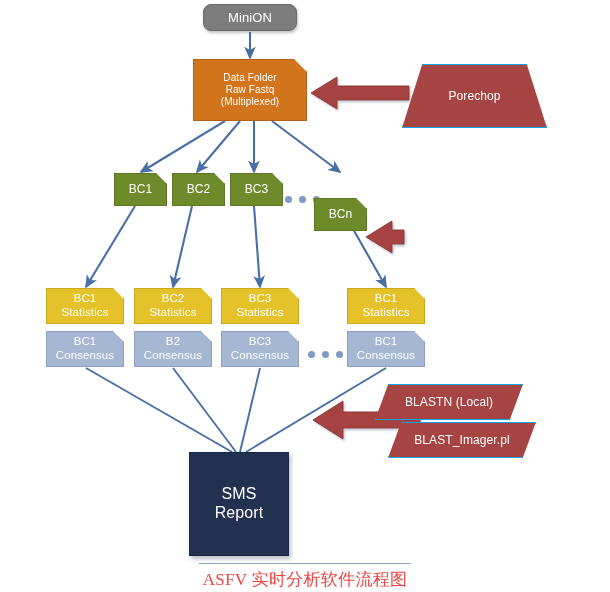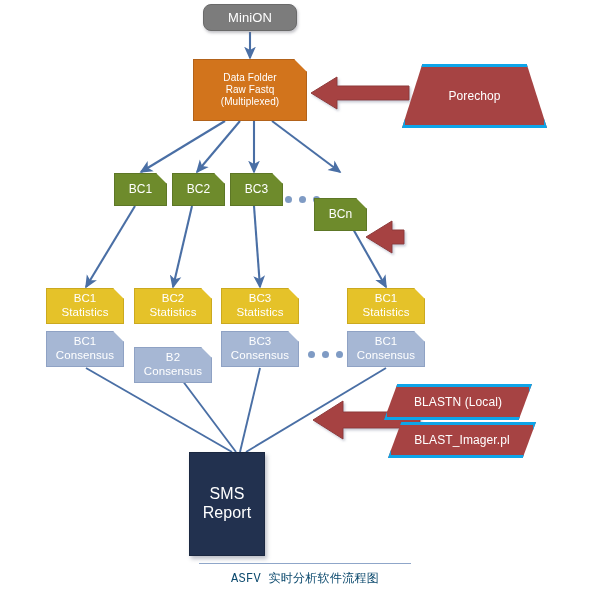--- a/index.html
+++ b/index.html
@@ -97,21 +97,21 @@
     background: #22314F;
     border: 1px solid #1a2740;
     font-size: 16px;
     font-weight: 400;
     box-shadow: 2px 3px 4px rgba(110,115,135,.45);
   }
 
   
   .n-tool {
     background: #A64343;
-    border: 3px solid #0ea5e9;
+    border: 1px solid #0ea5e9;
     font-size: 12px;
     box-shadow: 2px 3px 4px rgba(115,118,140,.45);
   }
   .trap-wide   { clip-path: polygon(14% 0, 86% 0, 100% 100%, 0 100%); }
   .trap-wide2  { clip-path: polygon(11% 0, 89% 0, 100% 100%, 0 100%); }
   .par-a       { clip-path: polygon(9% 0, 100% 0, 91% 100%, 0 100%); }
   .par-b       { clip-path: polygon(9% 0, 100% 0, 91% 100%, 0 100%); }
 
   
   .dots {
@@ -136,23 +136,23 @@
     text-align: center;
   }
   #caption-rule {
     width: 212px;
     height: 1px;
     background: #8FA6C9;
     margin: 0 auto 4px auto;
   }
   #caption-text {
     display: inline-block;
-    font-size: 12px;
-    color: #0c4a6e;
-    font-family: Liberation Mono, monospace;
+    font-size: 17px;
+    color: #ef4444;
+    font-family: Liberation Serif, serif;
     letter-spacing: .3px;
   }
 </style>
 </head>
 <body>
 
 <div id="canvas">
 
   <svg id="wires" viewBox="0 0 610 592" xmlns="http://www.w3.org/2000/svg">
     <defs>
@@ -208,39 +208,39 @@
 Statistics</div>
   <div class="node n-stat" style="left:134px; top:288px; width:78px; height:36px;">BC2
 Statistics</div>
   <div class="node n-stat" style="left:221px; top:288px; width:78px; height:36px;">BC3
 Statistics</div>
   <div class="node n-stat" style="left:347px; top:288px; width:78px; height:36px;">BC1
 Statistics</div>
 
   <div class="node n-cons" style="left:46px; top:331px; width:78px; height:36px;">BC1
 Consensus</div>
-  <div class="node n-cons" style="left:134px; top:331px; width:78px; height:36px;margin-top:16px;">B2
+  <div class="node n-cons" style="left:134px; top:331px; width:78px; height:36px;">B2
 Consensus</div>
   <div class="node n-cons" style="left:221px; top:331px; width:78px; height:36px;">BC3
 Consensus</div>
   <div class="dots" style="left:308px; top:351px;">
     <i></i>
       <i></i>
       <i></i>
   </div>
   <div class="node n-cons" style="left:347px; top:331px; width:78px; height:36px;">BC1
 Consensus</div>
 
-  <div class="node n-report" style="left:189px; top:452px; width:76px; height:104px;">SMS
+  <div class="node n-report" style="left:189px; top:452px; width:100px; height:104px;">SMS
 Report</div>
 
   <div class="node n-tool trap-wide" style="left:402px; top:64px; width:145px; height:64px;">Porechop</div>
 
 
-  <div class="node n-tool par-a" style="left:384px; top:384px; width:148px; height:36px;">BLASTN (Local)</div>
+  <div class="node n-tool par-a" style="left:375px; top:384px; width:148px; height:36px;">BLASTN (Local)</div>
 
   <div class="node n-tool par-b" style="left:388px; top:422px; width:148px; height:36px;">BLAST_Imager.pl</div>
 
   <div id="caption-wrap">
     <div id="caption-rule"></div>
     <span id="caption-text">ASFV 实时分析软件流程图</span>
   </div>
 
 </div>
 

